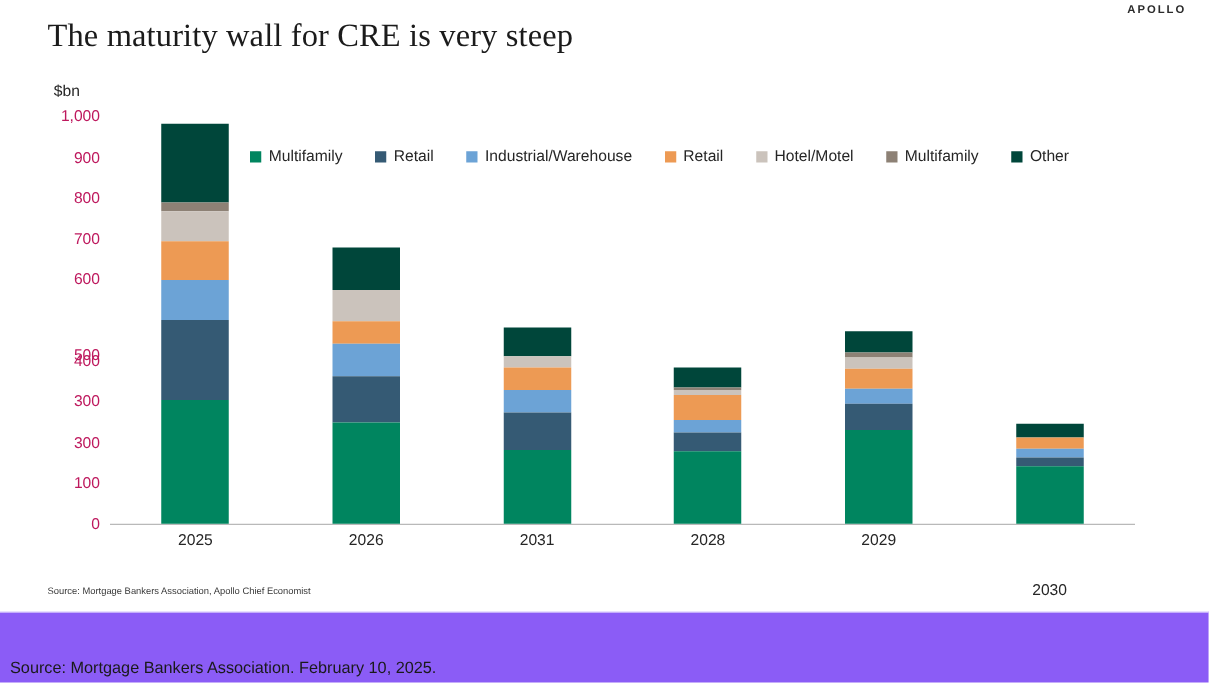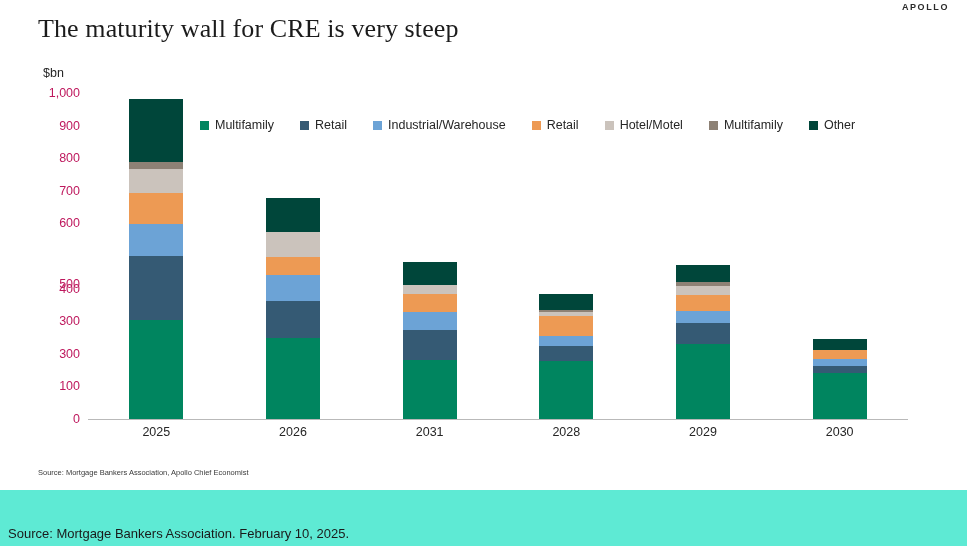--- a/index.html
+++ b/index.html
@@ -149,21 +149,21 @@
     color: #3a3a3a;
   }
 
   
   #caption-strip {
     position: absolute;
     left: 0;
     top: 489px;
     width: 967px;
     height: 57px;
-    background: #5eead4;
+    background: #8b5cf6;
     border-top: 1px solid #ffffff;
   }
   #caption {
     position: absolute;
     left: 8px;
     top: 36px;
     font-size: 13px;
     color: #1a1a1a;
   }
 </style>
@@ -279,18 +279,18 @@
       </div>
     </div>
 
   <div id="source-note">Source: Mortgage Bankers Association, Apollo Chief Economist</div>
 
 <div class="xtick" style="left: 96.3333px;">2025</div>
     <div class="xtick" style="left: 233px;">2026</div>
     <div class="xtick" style="left: 369.667px;">2031</div>
     <div class="xtick" style="left: 506.333px;">2028</div>
     <div class="xtick" style="left: 643px;">2029</div>
-    <div class="xtick" style="left: 779.667px;">2030</div>
+    <div class="xtick" style="left: 779.667px; margin-top: 40px;">2030</div>
   </div>
 
 <div id="caption-strip">
   <div id="caption">Source: Mortgage Bankers Association. February 10, 2025.</div>
 </div>
 
 </body></html>

